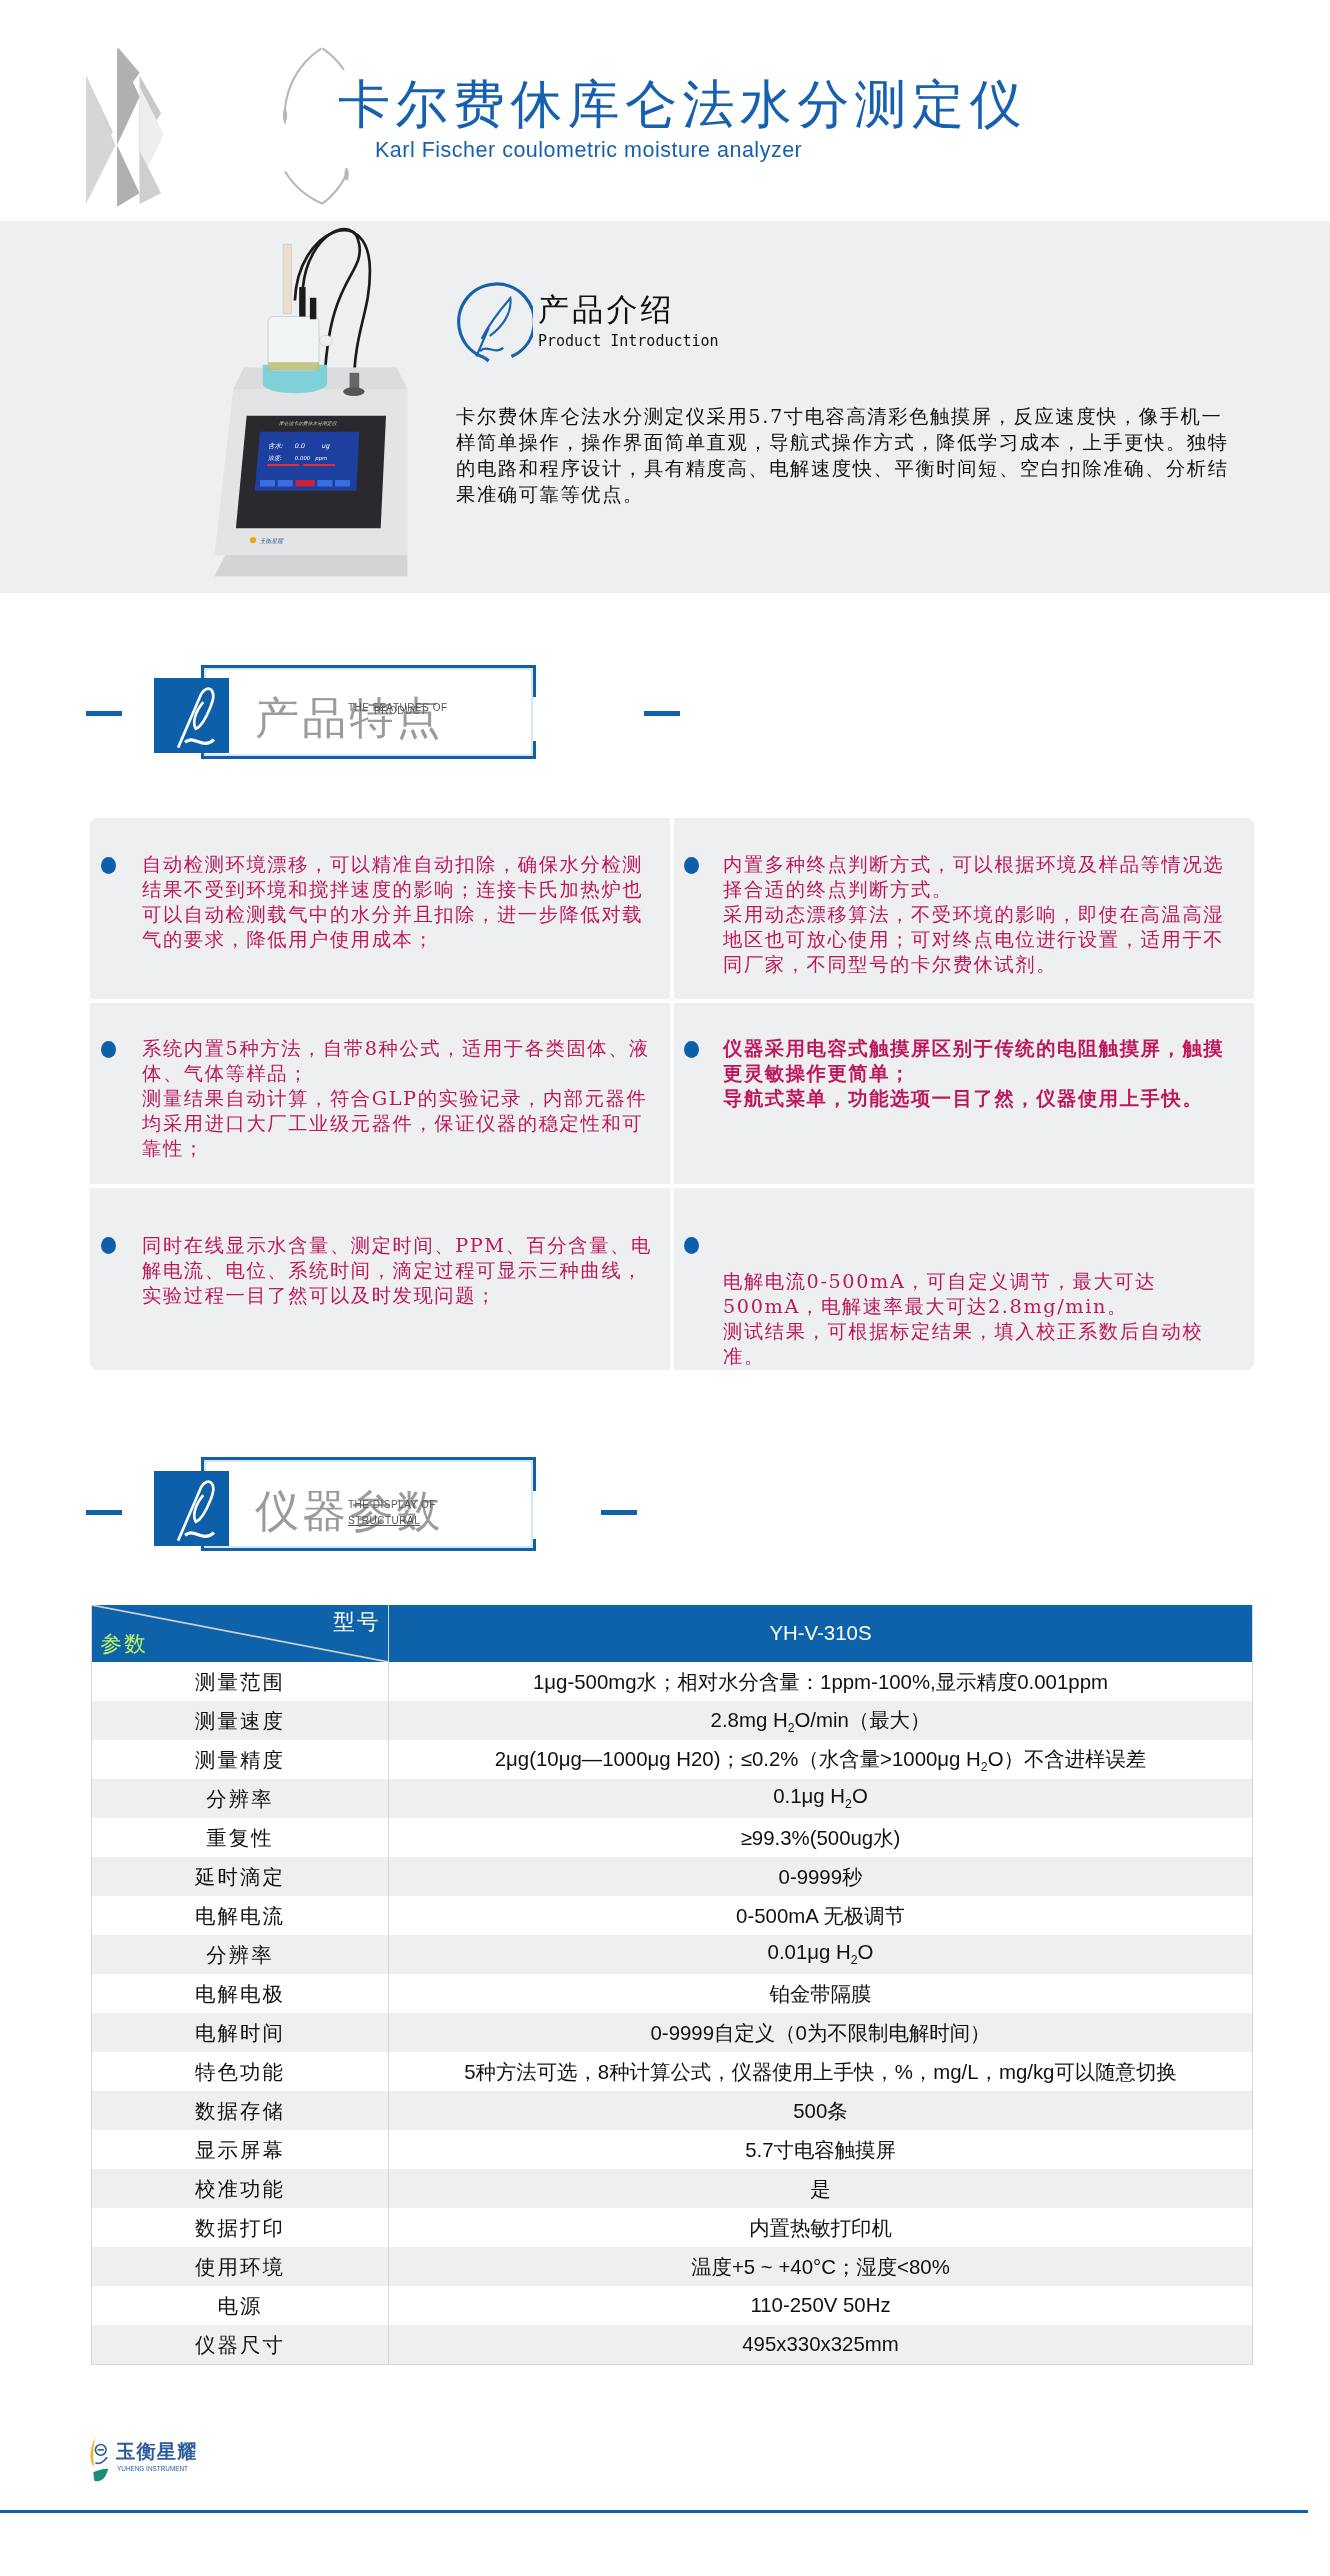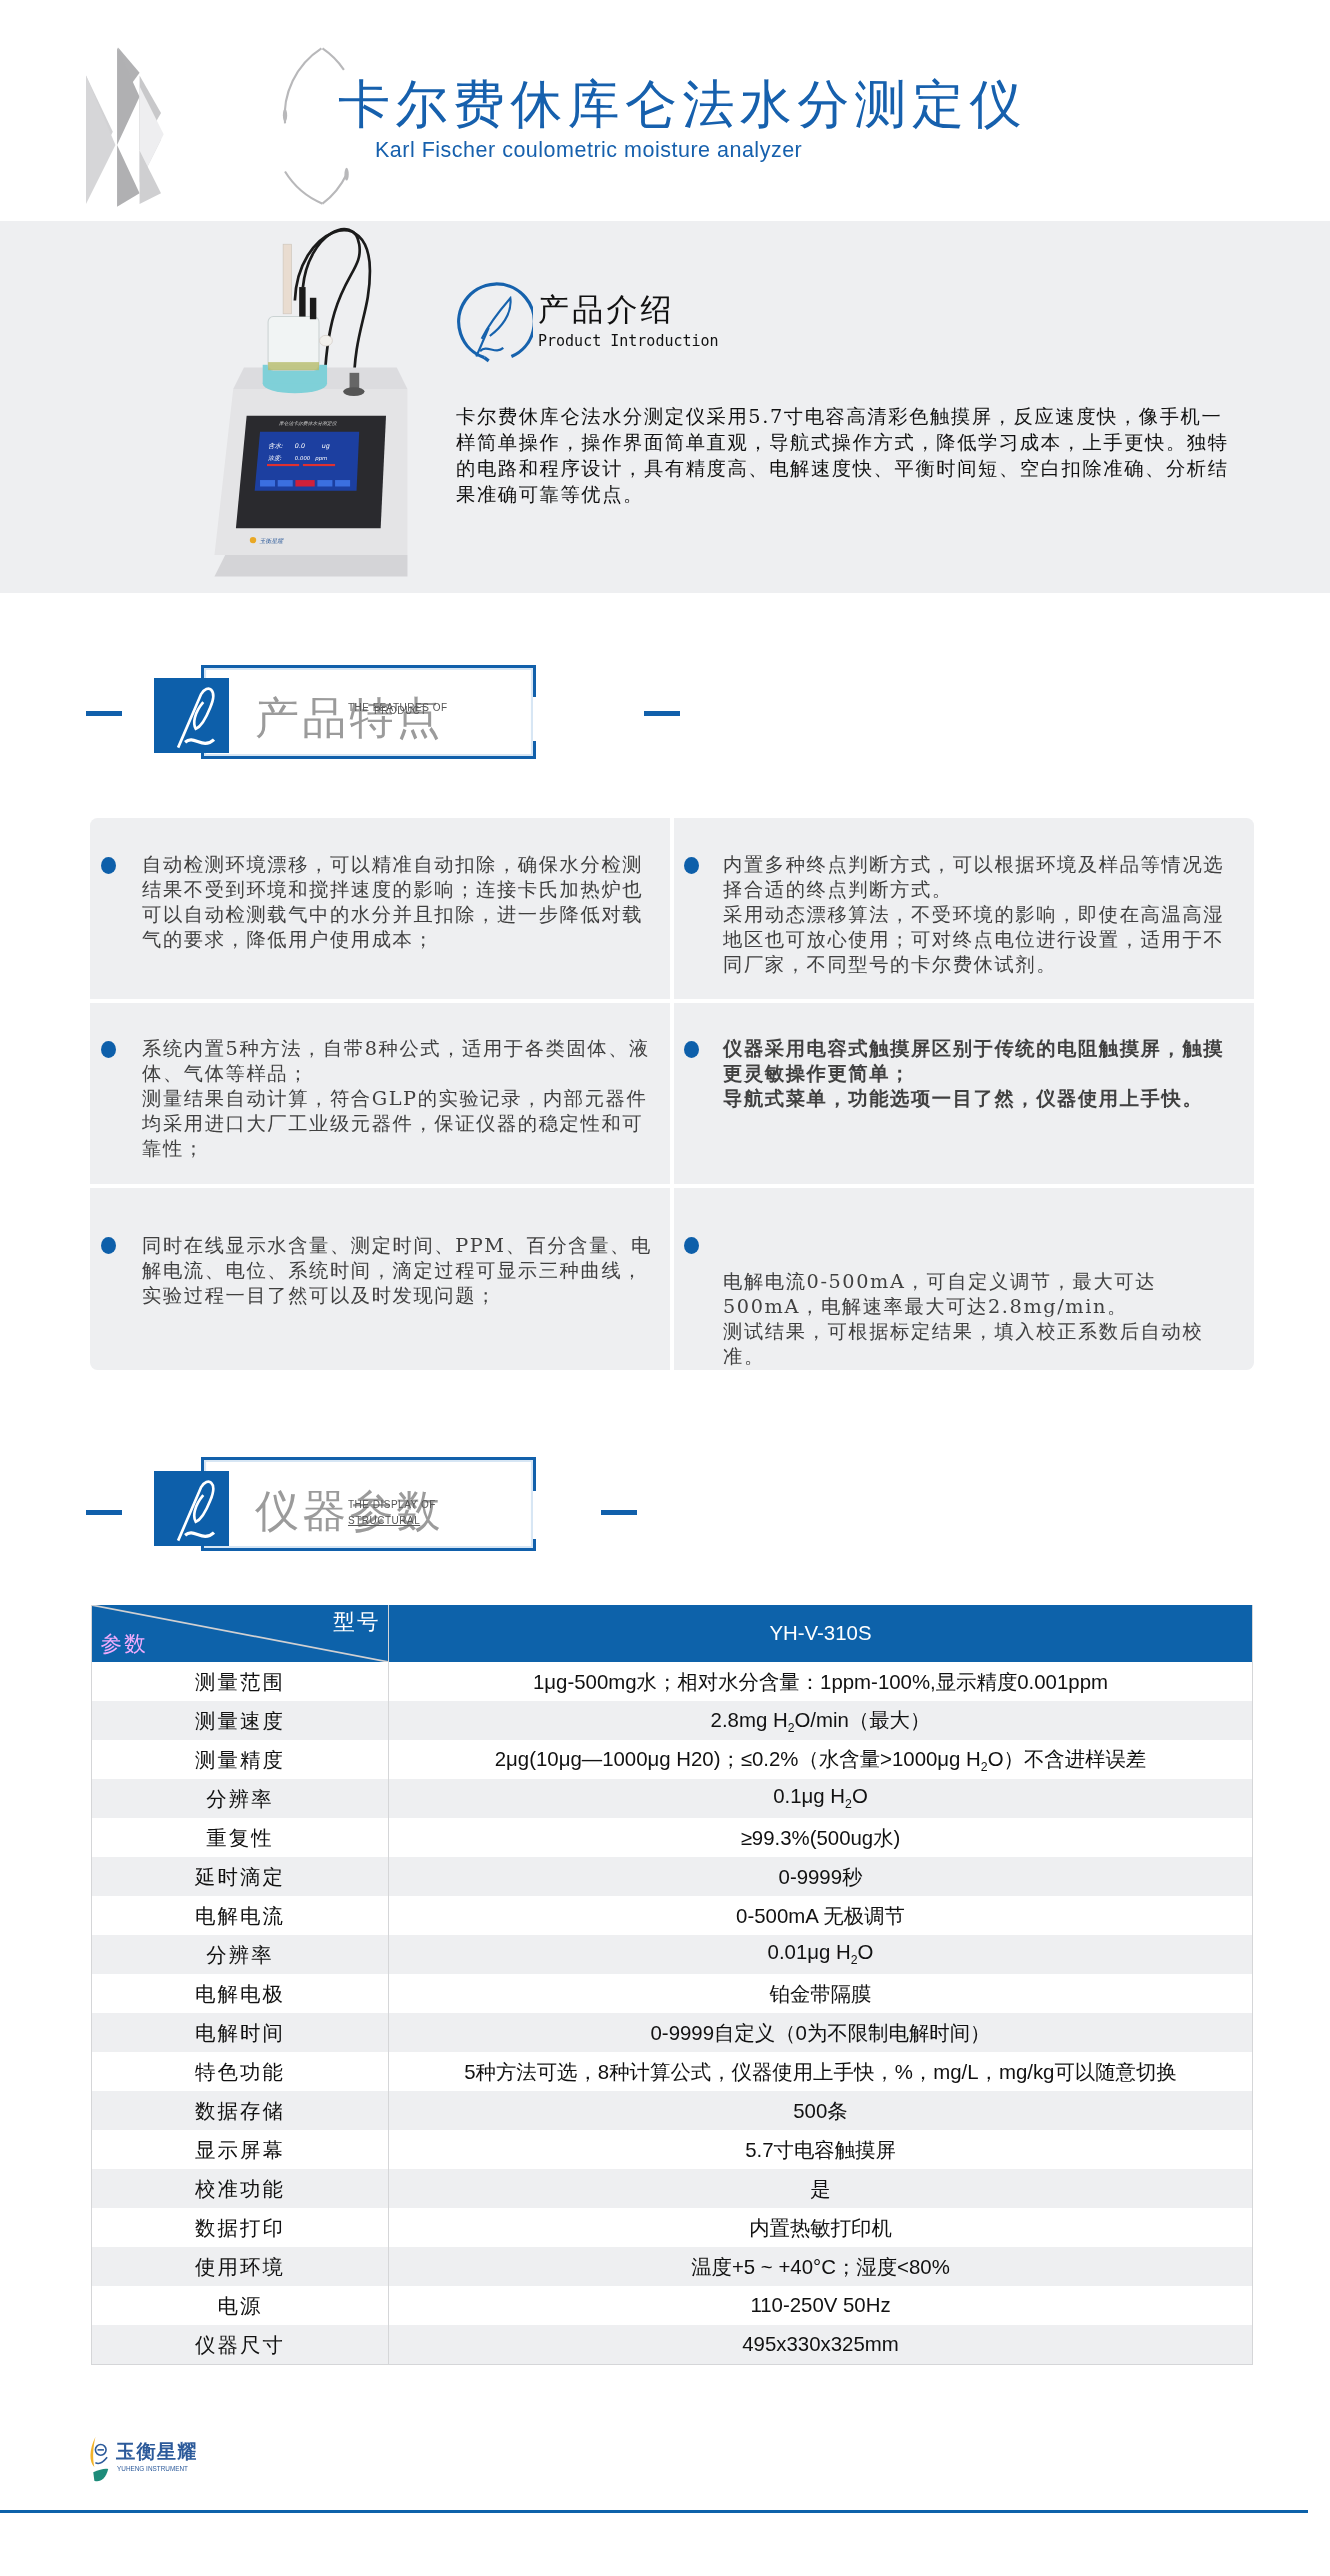--- a/index.html
+++ b/index.html
@@ -24,35 +24,35 @@
                   box-shadow:inset 0 0 0 2.1px #d7e6f4;}
   .sec .gap{position:absolute;background:#fff;}
   .sec .badge{position:absolute;left:68px;width:75px;height:75px;background:#0d5faa;}
   .sec .cn{position:absolute;left:169px;font-size:44px;color:#9b9b9b;letter-spacing:3.2px;line-height:48px;}
   .sec .en{position:absolute;left:262px;font-size:10px;color:#555;line-height:16px;
            font-family:"Liberation Sans","DejaVu Sans",sans-serif;letter-spacing:0.5px;text-align:right;}
   
   .grid{position:absolute;left:90px;top:818px;width:1165px;height:553px;}
   .cell{position:absolute;background:#eeeff1;}
   .cell .dot{position:absolute;width:15px;height:17px;border-radius:50%;background:#0d5faa;}
-  .cell .txt{position:absolute;font-size:19.3px;line-height:25px;color:#404040;letter-spacing:1.6px;}
+  .cell .txt{position:absolute;font-size:19.3px;line-height:25px;color:#be185d;letter-spacing:1.6px;}
   
   .tbl{position:absolute;left:91px;top:1605px;width:1162px;border-collapse:collapse;}
   .tbl td{border-left:1.1px solid #d5d6d8;border-right:1.1px solid #d5d6d8;text-align:center;padding:0;
           font-size:20.4px;color:#111;}
   .tbl tr.hd td{background:#0d62aa;color:#fff;height:57px;}
   .tbl tr.row td{height:39px;}
   .tbl tr.row:nth-child(odd) td{background:#eeeff1;}
   .tbl tr.row:nth-child(even) td{background:#ffffff;}
   .tbl td.p{width:296px;letter-spacing:2.1px;}
   .tbl td.v{font-family:"Liberation Sans Narrow","Liberation Sans","DejaVu Sans",sans-serif;letter-spacing:0;}
   .diag-cell{position:relative;}
   .diag-cell svg{position:absolute;left:0;top:0;}
   .hd-model{position:absolute;right:7.5px;top:2.1px;font-size:21.5px;color:#fff;letter-spacing:2.1px;}
-  .hd-param{position:absolute;left:8.6px;bottom:4.3px;font-size:21.5px;color:#f0abfc;letter-spacing:2.1px;}
+  .hd-param{position:absolute;left:8.6px;bottom:4.3px;font-size:21.5px;color:#bef264;letter-spacing:2.1px;}
   .hd-val{font-family:"Liberation Sans","DejaVu Sans",sans-serif;font-size:21.5px;}
   sub{font-size:60%;}
   
   .footer-logo{position:absolute;left:89px;top:2436px;width:161px;height:48px;}
   .footer-line{position:absolute;left:0;top:2510px;width:1308px;height:3.2px;background:#0d62aa;}
 </style>
 </head>
 <body>
 
 <div>

